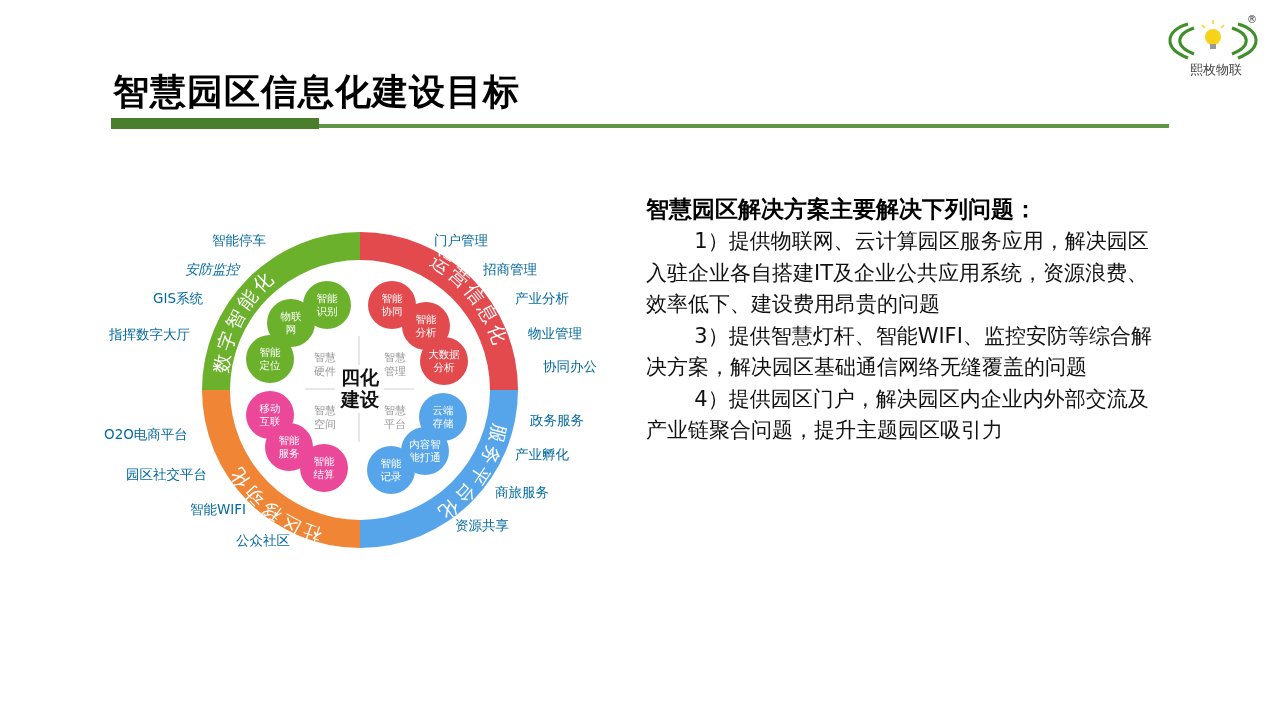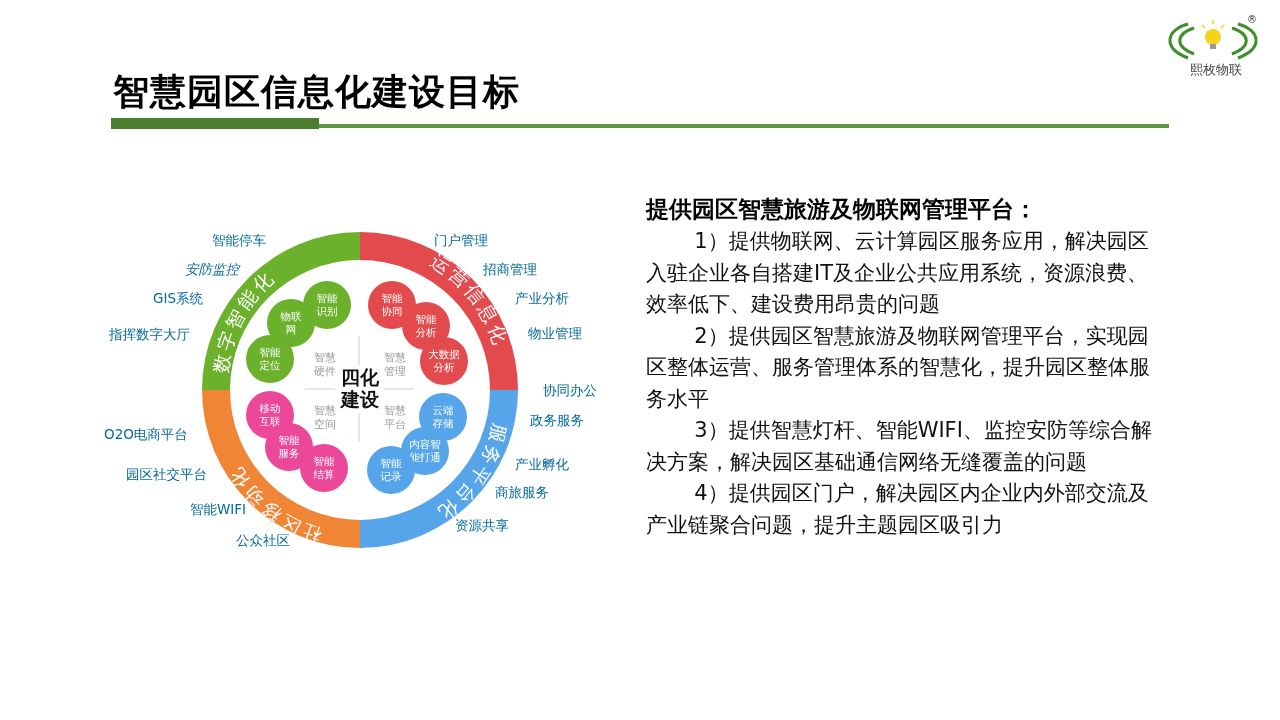--- a/index.html
+++ b/index.html
@@ -184,32 +184,31 @@
 
   <div class="ext" style="left:212px;top:232px;">智能停车</div>
   <div class="ext" style="left:185px;top:261px;font-style:italic;">安防监控</div>
   <div class="ext" style="left:153px;top:290px;">GIS系统</div>
   <div class="ext" style="left:109px;top:326px;">指挥数字大厅</div>
 
   <div class="ext" style="left:434px;top:232px;">门户管理</div>
   <div class="ext" style="left:483px;top:261px;">招商管理</div>
   <div class="ext" style="left:515px;top:290px;">产业分析</div>
   <div class="ext" style="left:528px;top:325px;">物业管理</div>
-  <div class="ext" style="left:543px;top:358px;margin-top:24px;">协同办公</div>
+  <div class="ext" style="left:543px;top:358px;">协同办公</div>
 
   <div class="ext" style="left:104px;top:426px;">O2O电商平台</div>
   <div class="ext" style="left:126px;top:466px;">园区社交平台</div>
   <div class="ext" style="left:190px;top:501px;">智能WIFI</div>
   <div class="ext" style="left:236px;top:532px;">公众社区</div>
 
   <div class="ext" style="left:530px;top:412px;">政务服务</div>
-  <div class="ext" style="left:515px;top:456px;">产业孵化</div>
+  <div class="ext" style="left:515px;top:446px;">产业孵化</div>
   <div class="ext" style="left:495px;top:484px;">商旅服务</div>
   <div class="ext" style="left:455px;top:517px;">资源共享</div>
 </div>
 
 <div class="panel">
-  <div class="panel-heading">提供园区智慧旅游及物联网管理平台：</div>
+  <div class="panel-heading">智慧园区解决方案主要解决下列问题：</div>
   <p class="para">1）提供物联网、云计算园区服务应用，解决园区入驻企业各自搭建IT及企业公共应用系统，资源浪费、效率低下、建设费用昂贵的问题</p>
-  <p class="para">2）提供园区智慧旅游及物联网管理平台，实现园区整体运营、服务管理体系的智慧化，提升园区整体服务水平</p>
   <p class="para">3）提供智慧灯杆、智能WIFI、监控安防等综合解决方案，解决园区基础通信网络无缝覆盖的问题</p>
   <p class="para">4）提供园区门户，解决园区内企业内外部交流及产业链聚合问题，提升主题园区吸引力</p>
 </div>
 
 </body></html>

